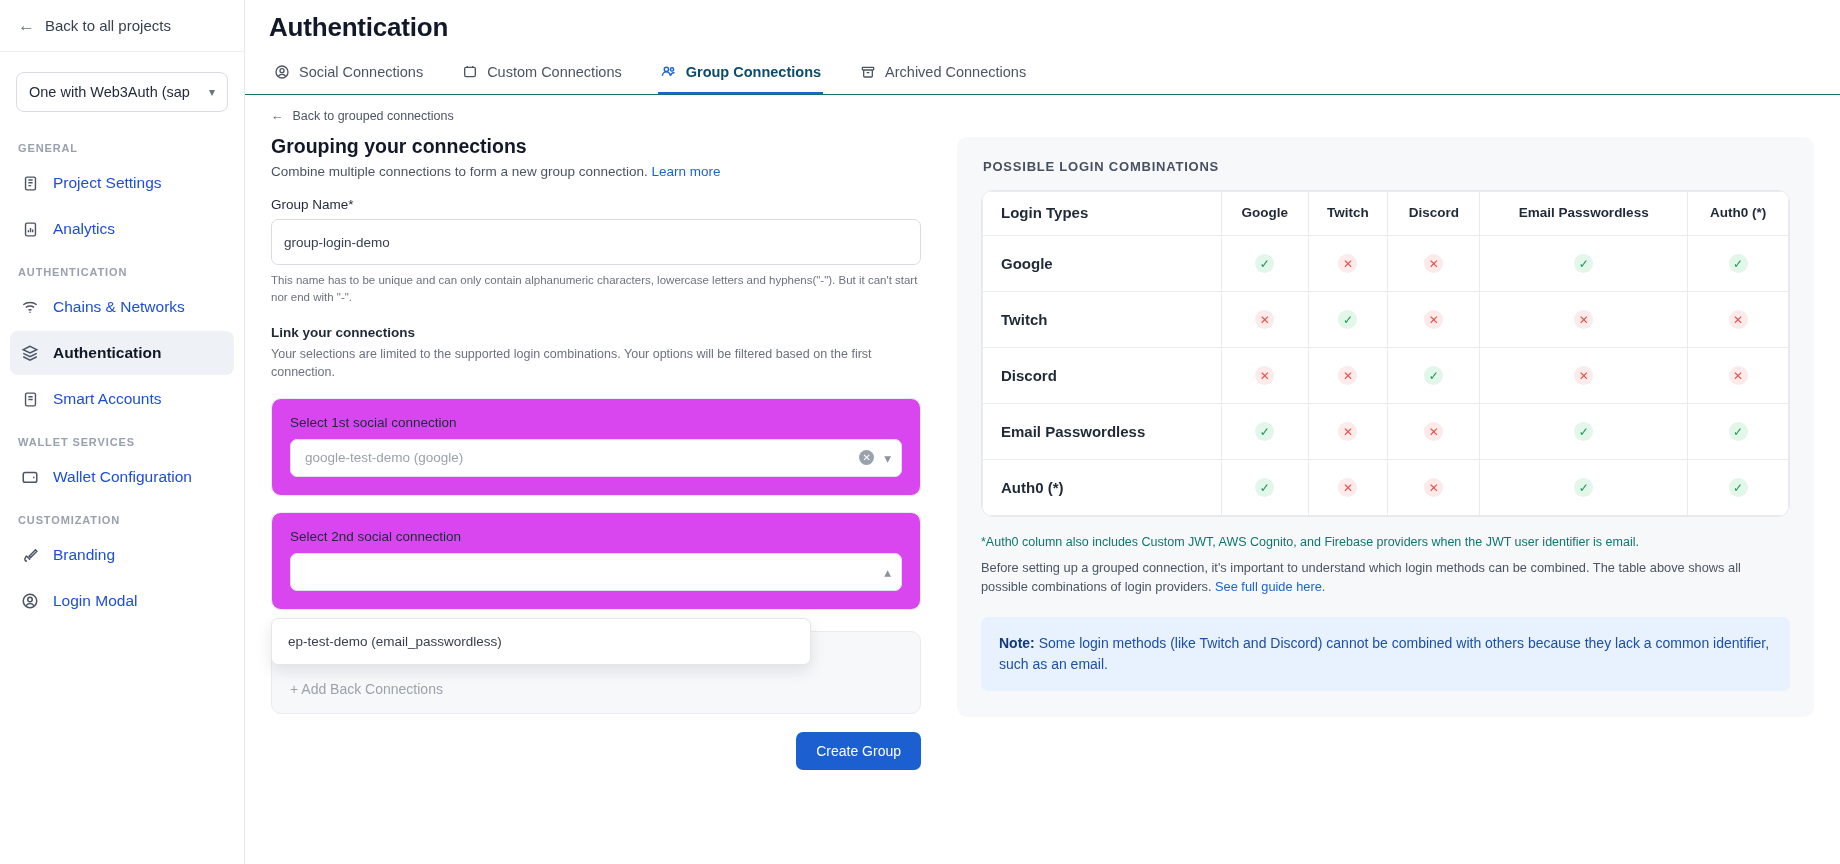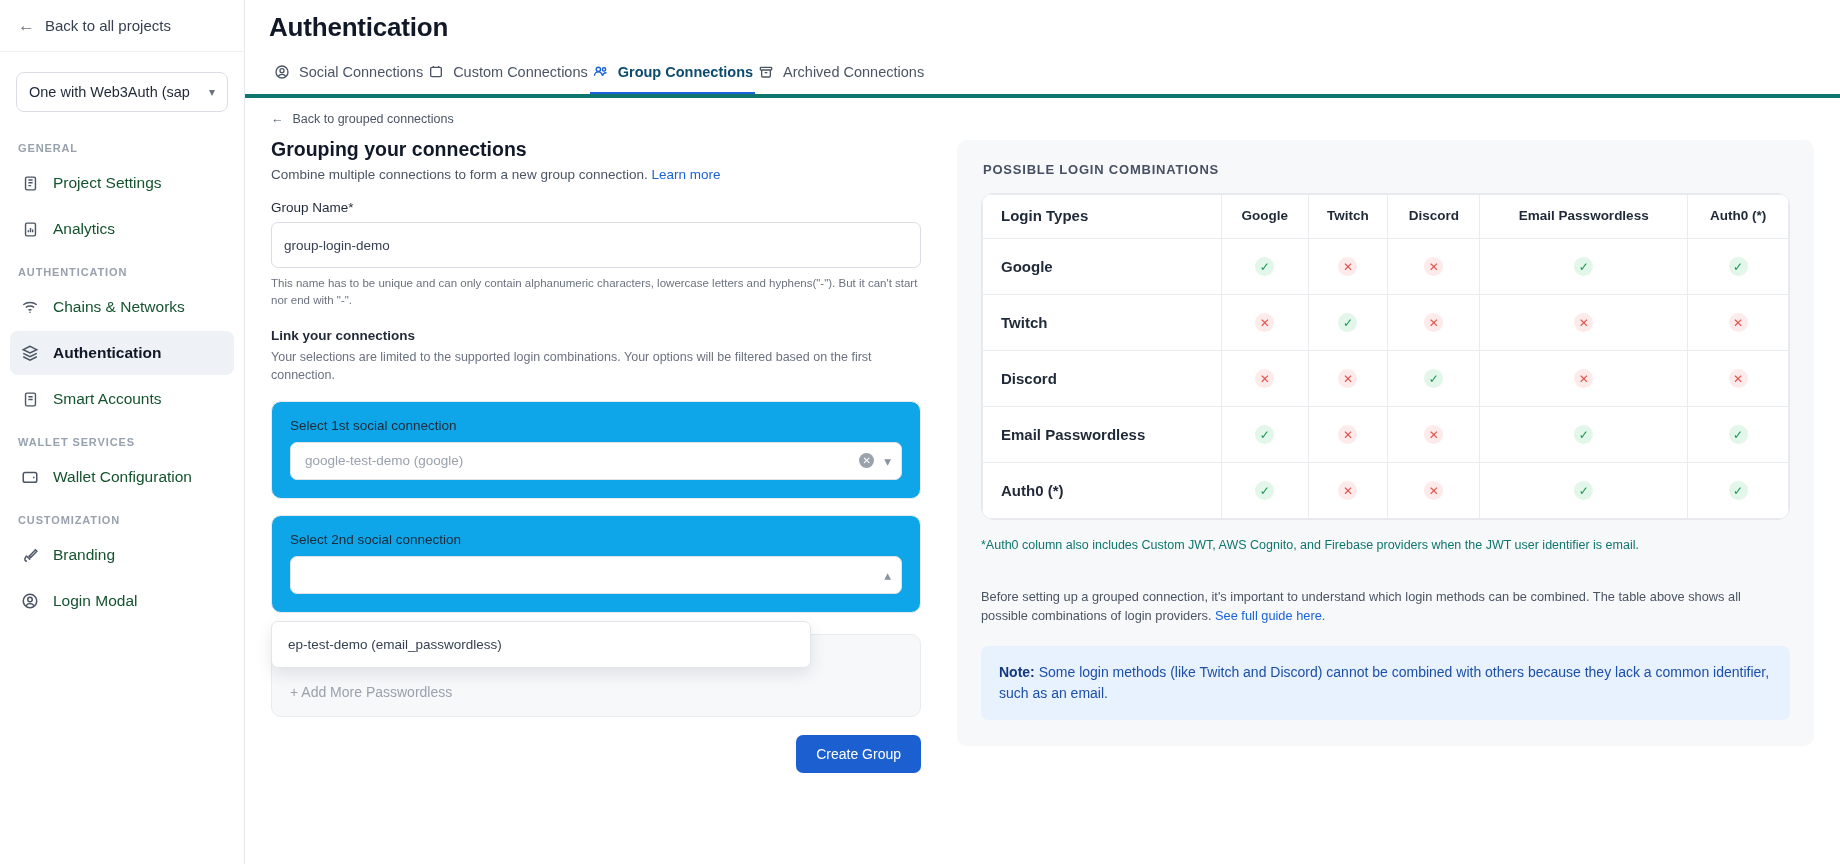--- a/index.html
+++ b/index.html
@@ -42,33 +42,33 @@
   }
   .project-select .cap { overflow:hidden; text-overflow:clip; }
   .chev { color:#6b7280; font-size:12px; }
   .section-label {
     font-size: 11px; letter-spacing: .08em; color:#98a1ae;
     padding: 14px 18px 6px 18px; text-transform: uppercase; font-weight:600;
   }
   .nav-item {
     display:flex; align-items:center; gap:13px;
     height: 44px; margin: 1px 10px; padding: 0 10px;
-    border-radius: 8px; font-size: 15.5px; color:#14532d; cursor:pointer;
+    border-radius: 8px; font-size: 15.5px; color:#1d4ed8; cursor:pointer;
   }
   .nav-item.active { background:#eef1f5; font-weight:600; color:#111827; }
   .nav-ico { width:20px; height:20px; display:inline-flex; align-items:center; justify-content:center; color:#4b5563; flex:0 0 20px;}
   .nav-ico svg { display:block; }
   .sidebar-bottom { margin-top:auto; padding-bottom: 18px; }
 
   
   .main { flex:1; height: 864px; position: relative; overflow: hidden; }
   .page-title { font-size: 26px; font-weight: 700; color:#111827; padding: 12px 0 6px 24px; letter-spacing:-0.2px;}
   .tabs {
-    display:flex; padding-left: 26px;
-    border-bottom: 4px solid #0f766e; margin-top: 6px;
+    display:flex; gap: 34px; padding-left: 26px;
+    border-bottom: 1px solid #0f766e; margin-top: 6px;
   }
   .tab { display:flex; align-items:center; gap:9px; padding: 8px 2px 12px 2px; font-size:14.5px; color:#4b5563; cursor:pointer; border-bottom: 2px solid transparent; }
   .tab.active { color:#0c4a6e; border-bottom-color:#1a63d8; font-weight:600; }
   .tab .tico { display:inline-flex; width:17px; height:17px; align-items:center; justify-content:center; color:#4b5563;}
   .tab.active .tico { color:#1a63d8; }
 
   .content { display:flex; gap: 26px; padding: 14px 26px 0 26px; }
   .left-col { width: 660px; flex: 0 0 660px; }
   .right-col { flex: 1; }
 
@@ -81,21 +81,21 @@
     width: 650px; height: 46px; border:1px solid #d9dde3; border-radius:7px;
     background:#fff; display:flex; align-items:center; padding: 0 12px;
     font-size:13.5px; color:#374151;
   }
   .hint { font-size:11.5px; color:#6b7280; margin-top:7px; line-height:1.45; width: 648px;}
   .blk-title { font-size:13.5px; color:#1f2937; font-weight:600; margin-top: 20px;}
   .blk-sub { font-size:12.5px; color:#6b7280; margin-top:5px; line-height:1.45; width: 640px;}
 
   .card {
     margin-top: 16px; width: 650px;
-    background:#0ea5e9; border:1px solid #e9ebef; border-radius:10px;
+    background:#d946ef; border:1px solid #e9ebef; border-radius:10px;
     padding: 16px 18px 18px 18px;
   }
   .card-lbl { font-size:13.5px; color:#1f2937; margin-bottom:9px; }
   .select {
     height: 38px; background:#fff; border:1px solid #dfe3e8; border-radius:7px;
     display:flex; align-items:center; justify-content:space-between;
     padding: 0 10px 0 14px; font-size:13.5px; color:#9aa2ad; cursor:pointer;
   }
   .select .right-ic { display:flex; align-items:center; gap:10px; color:#8b93a0;}
   .clear-ic { width:15px; height:15px; border-radius:50%; background:#9aa2ad; color:#fff; font-size:10px; display:flex; align-items:center; justify-content:center; }
@@ -132,21 +132,21 @@
     font-size: 13.5px; color:#1f2937; font-weight:600; text-align:center;
     padding: 12px 6px; background:#fff; line-height:1.25;
   }
   table.combo th.first { text-align:left; padding-left: 18px; font-size:15px; font-weight:600;}
   table.combo td { height: 56px; text-align:center; }
   table.combo td.rowhdr { text-align:left; padding-left: 18px; font-size:15px; font-weight:600; color:#1f2937;}
   .mark { display:inline-flex; width:19px; height:19px; border-radius:50%; align-items:center; justify-content:center; font-size:12px; }
   .yes { background:#e3f6ea; color:#1a9a52; }
   .no  { background:#fdeaea; color:#e2544a; }
   .foot-note { font-size:12.5px; color:#0f766e; margin-top:16px; line-height:1.5;}
-  .foot-note2 { font-size:12.8px; color:#4b5563; margin-top:32px; line-height:1.55;}
+  .foot-note2 { font-size:12.8px; color:#4b5563; margin-top:6px; line-height:1.55;}
   .note-box {
     margin-top: 20px; background:#e8f1fe; border-radius:7px;
     padding: 16px 18px; color:#1c4fa8; font-size:14px; line-height:1.5;
   }
   .note-box b { color:#12397f; }
 </style>
 </head>
 <body>
 
 <div class="app">
@@ -337,21 +337,21 @@
               <span>▴</span>
             </span>
           </div>
         </div>
 
         <div class="dropdown">
           <div class="dd-item">ep-test-demo (email_passwordless)</div>
         </div>
 
         <div class="add-more-card">
-          <span class="add-more">+ Add More Passwordless</span>
+          <span class="add-more">+ Add Back Connections</span>
         </div>
 
         <div class="create-row">
           <button class="btn-primary">Create Group</button>
         </div>
       </div>
 
       <div class="right-col">
         <div class="panel">
           <div class="panel-title">POSSIBLE LOGIN COMBINATIONS</div>

